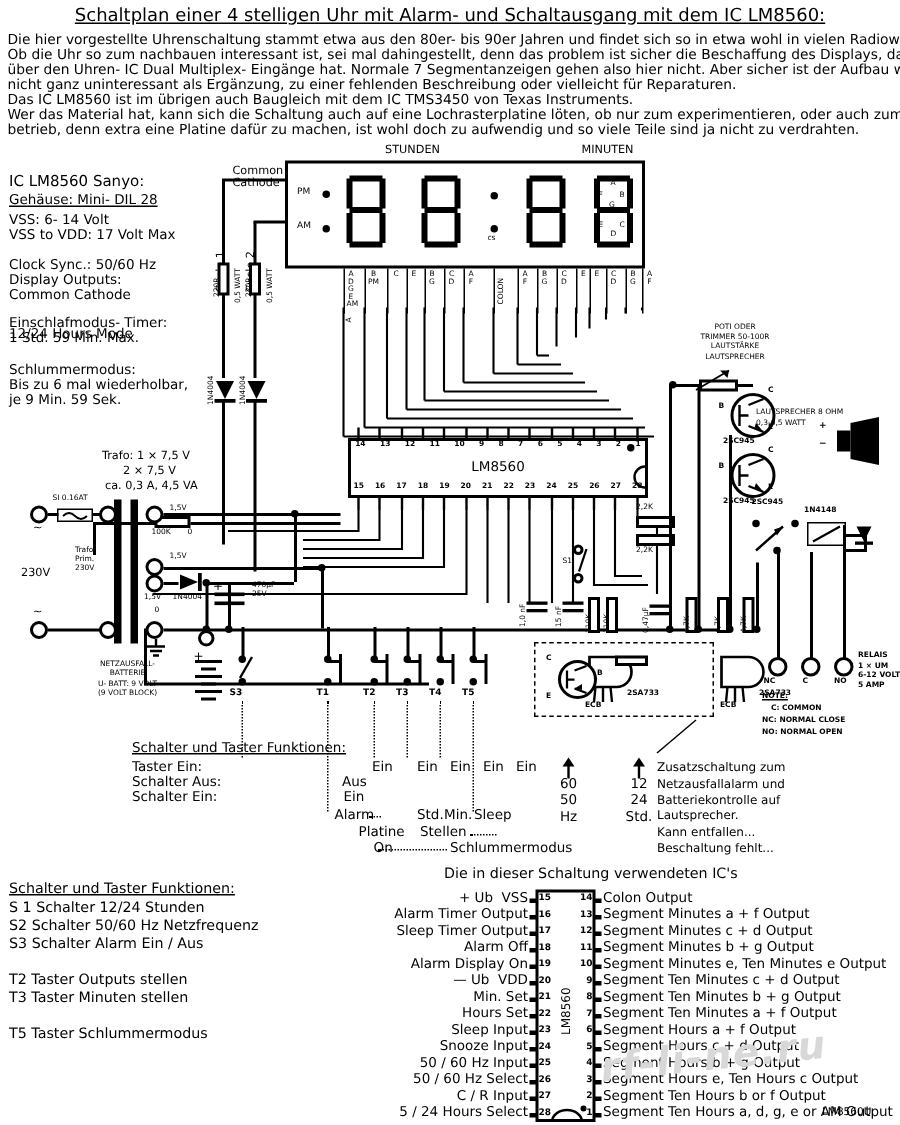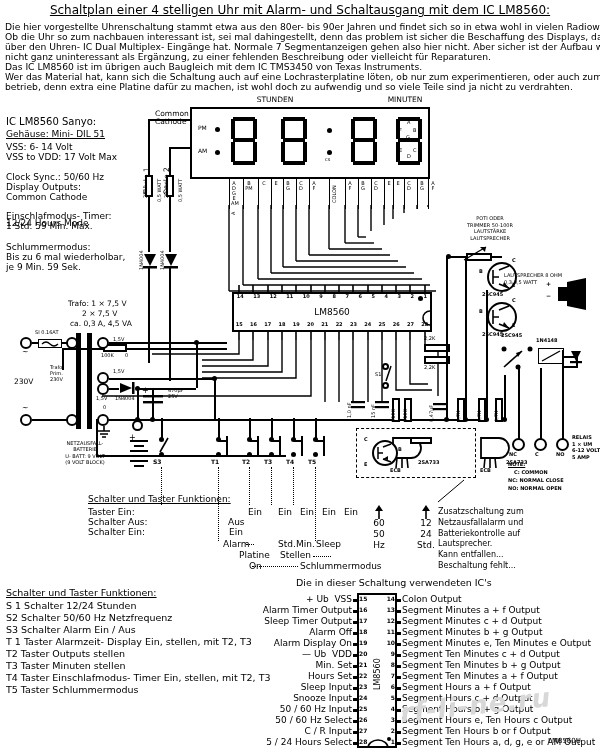--- a/index.html
+++ b/index.html
@@ -55,21 +55,21 @@
 
   <div class="t p1" style="left:5px;top:22px;">Die hier vorgestellte Uhrenschaltung stammt etwa aus den 80er- bis 90er Jahren und findet sich so in etwa wohl in vielen Radioweckern.</div>
   <div class="t p1" style="left:5px;top:32px;">Ob die Uhr so zum nachbauen interessant ist, sei mal dahingestellt, denn das problem ist sicher die Beschaffung des Displays, da dieses</div>
   <div class="t p1" style="left:5px;top:42px;">über den Uhren- IC Dual Multiplex- Eingänge hat. Normale 7 Segmentanzeigen gehen also hier nicht. Aber sicher ist der Aufbau wiederum</div>
   <div class="t p1" style="left:5px;top:52px;">nicht ganz uninteressant als Ergänzung, zu einer fehlenden Beschreibung oder vielleicht für Reparaturen.</div>
   <div class="t p1" style="left:5px;top:62px;">Das IC LM8560 ist im übrigen auch Baugleich mit dem IC TMS3450 von Texas Instruments.</div>
   <div class="t p1" style="left:5px;top:72px;">Wer das Material hat, kann sich die Schaltung auch auf eine Lochrasterplatine löten, ob nur zum experimentieren, oder auch zum Dauer-</div>
   <div class="t p1" style="left:5px;top:82px;">betrieb, denn extra eine Platine dafür zu machen, ist wohl doch zu aufwendig und so viele Teile sind ja nicht zu verdrahten.</div>
 
   <div class="t" style="left:6px;top:117px;font-size:10px;">IC LM8560 Sanyo:</div>
-  <div class="t ul" style="left:6px;top:130px;font-size:9px;">Gehäuse: Mini- DIL 51</div>
+  <div class="t ul" style="left:6px;top:130px;font-size:9px;">Gehäuse: Mini- DIL 28</div>
   <div class="t" style="left:6px;top:143px;font-size:9px;">VSS: 6- 14 Volt</div>
   <div class="t" style="left:6px;top:153px;font-size:9px;">VSS to VDD: 17 Volt Max</div>
   <div class="t" style="left:6px;top:163px;font-size:9px;margin-top:10px;">Clock Sync.: 50/60 Hz</div>
   <div class="t" style="left:6px;top:173px;font-size:9px;margin-top:46px;">12/24 Hours Mode</div>
   <div class="t" style="left:6px;top:183px;font-size:9px;">Display Outputs:</div>
   <div class="t" style="left:6px;top:193px;font-size:9px;">Common Cathode</div>
 
   <div class="t" style="left:6px;top:212px;font-size:9px;">Einschlafmodus- Timer:</div>
   <div class="t" style="left:6px;top:222px;font-size:9px;">1 Std. 59 Min. Max.</div>
 
@@ -663,24 +663,22 @@
       <polygon points="6,0 2,6 10,6" fill="#000"></polygon>
   </svg>
   <div class="t ctr" style="left:410px;top:518px;width:32px;font-size:9px;line-height:1.2;">12
 24
 Std.</div>
 
   <div class="t ul" style="left:6px;top:588px;font-size:9.5px;">Schalter und Taster Funktionen:</div>
   <div class="t" style="left:6px;top:601px;font-size:9.5px;">S 1 Schalter 12/24 Stunden</div>
   <div class="t" style="left:6px;top:613px;font-size:9.5px;">S2 Schalter 50/60 Hz Netzfrequenz</div>
   <div class="t" style="left:6px;top:625px;font-size:9.5px;">S3 Schalter Alarm Ein / Aus</div>
-  <div class="t" style="left:6px;top:637px;font-size:9.5px;">T 1 Taster Alarmzeit- Display Ein, stellen, mit T2, T3</div>
   <div class="t" style="left:6px;top:649px;font-size:9.5px;">T2 Taster Outputs stellen</div>
   <div class="t" style="left:6px;top:661px;font-size:9.5px;">T3 Taster Minuten stellen</div>
-  <div class="t" style="left:6px;top:673px;font-size:9.5px;">T4 Taster Einschlafmodus- Timer Ein, stellen, mit T2, T3</div>
   <div class="t" style="left:6px;top:685px;font-size:9.5px;">T5 Taster Schlummermodus</div>
 
   <div class="t" style="left:296px;top:578px;font-size:9.5px;">Die in dieser Schaltung verwendeten IC's</div>
 
   <div class="box" style="left:357px;top:593px;width:40px;height:155px;"></div>
   <div class="vert" style="left:373px;top:690px;font-size:8px;">LM8560</div>
   <svg style="left:367px;top:737px;width:22px;height:12px;" viewBox="0 0 22 12">
     <path d="M1,11 A10,8 0 0 1 21,11" stroke="#000" stroke-width="1.6" fill="none"></path>
   </svg>
   <div class="dot" style="left:387px;top:737px;width:4px;height:4px;"></div>

